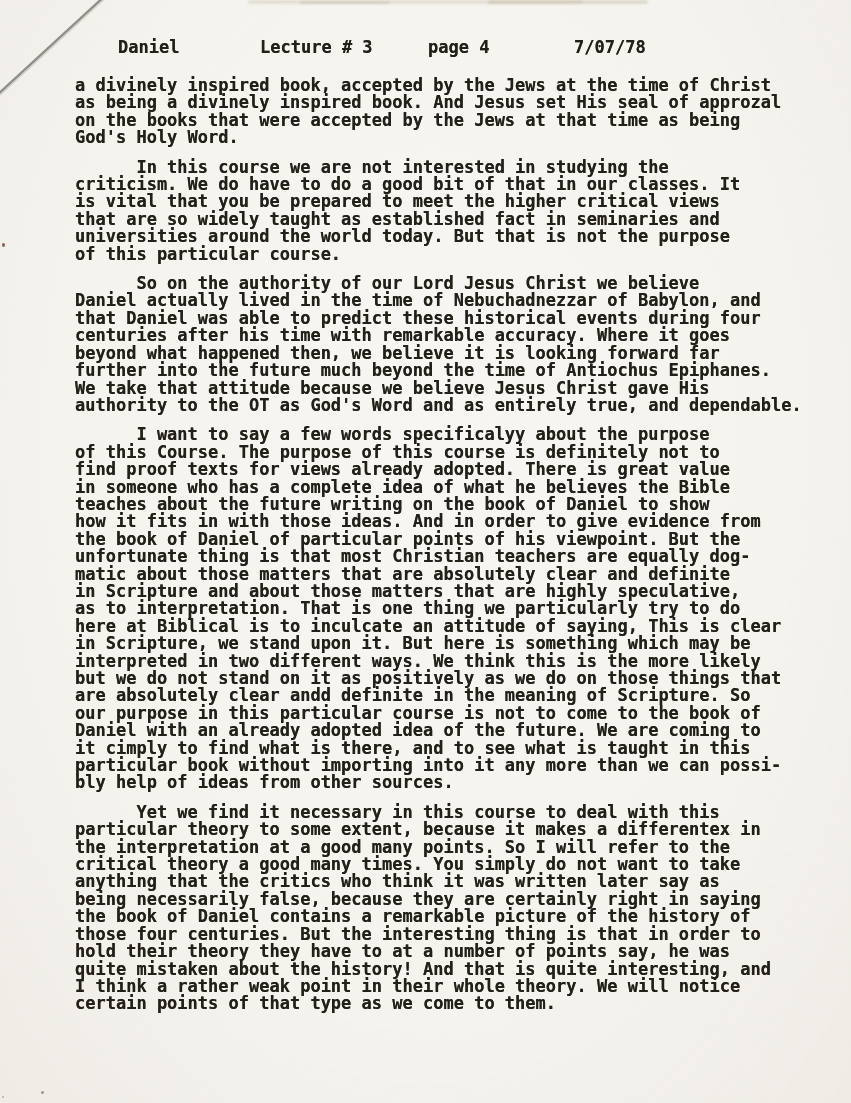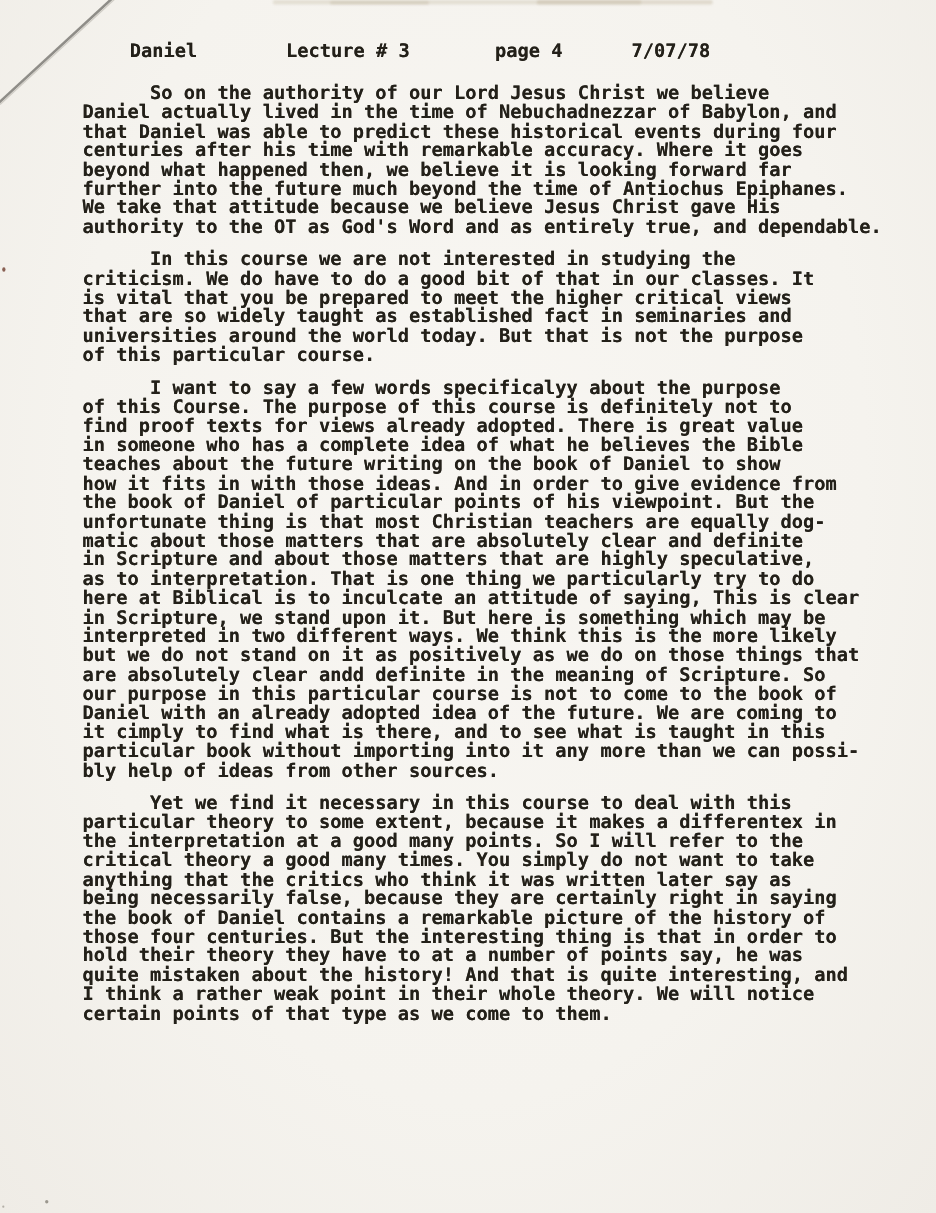--- a/index.html
+++ b/index.html
@@ -90,39 +90,43 @@
   <div class="smudge s1"></div>
   <div class="smudge s2"></div>
   <div class="smudge s3"></div>
   <div class="dot d1"></div>
   <div class="dot d2"></div>
   <div class="dot d3"></div>
 
   <div class="header-row">
     <span class="tw h-item" style="left:118px">Daniel</span>
     <span class="tw h-item" style="left:260px">Lecture # 3</span>
-    <span class="tw h-item" style="left:450px">page 4</span>
+    <span class="tw h-item" style="left:428px">page 4</span>
     <span class="tw h-item" style="left:574px">7/07/78</span>
   </div>
 
   <div class="content">
+    <div class="tw para">a divinely inspired book, accepted by the Jews at the time of Christ
+as being a divinely inspired book. And Jesus set His seal of approzal
+on the books that were accepted by the Jews at that time as being
+God's Holy Word.</div>
+    <div class="tw para">      In this course we are not interested in studying the
+criticism. We do have to do a good bit of that in our classes. It
+is vital that you be prepared to meet the higher critical views
+that are so widely taught as established fact in seminaries and
+universities around the world today. But that is not the purpose
+of this particular course.</div>
     <div class="tw para">      So on the authority of our Lord Jesus Christ we believe
 Daniel actually lived in the time of Nebuchadnezzar of Babylon, and
 that Daniel was able to predict these historical events during four
 centuries after his time with remarkable accuracy. Where it goes
 beyond what happened then, we believe it is looking forward far
 further into the future much beyond the time of Antiochus Epiphanes.
 We take that attitude because we believe Jesus Christ gave His
 authority to the OT as God's Word and as entirely true, and dependable.</div>
-    <div class="tw para">      In this course we are not interested in studying the
-criticism. We do have to do a good bit of that in our classes. It
-is vital that you be prepared to meet the higher critical views
-that are so widely taught as established fact in seminaries and
-universities around the world today. But that is not the purpose
-of this particular course.</div>
     <div class="tw para">      I want to say a few words specificalyy about the purpose
 of this Course. The purpose of this course is definitely not to
 find proof texts for views already adopted. There is great value
 in someone who has a complete idea of what he believes the Bible
 teaches about the future writing on the book of Daniel to show
 how it fits in with those ideas. And in order to give evidence from
 the book of Daniel of particular points of his viewpoint. But the
 unfortunate thing is that most Christian teachers are equally dog-
 matic about those matters that are absolutely clear and definite
 in Scripture and about those matters that are highly speculative,

